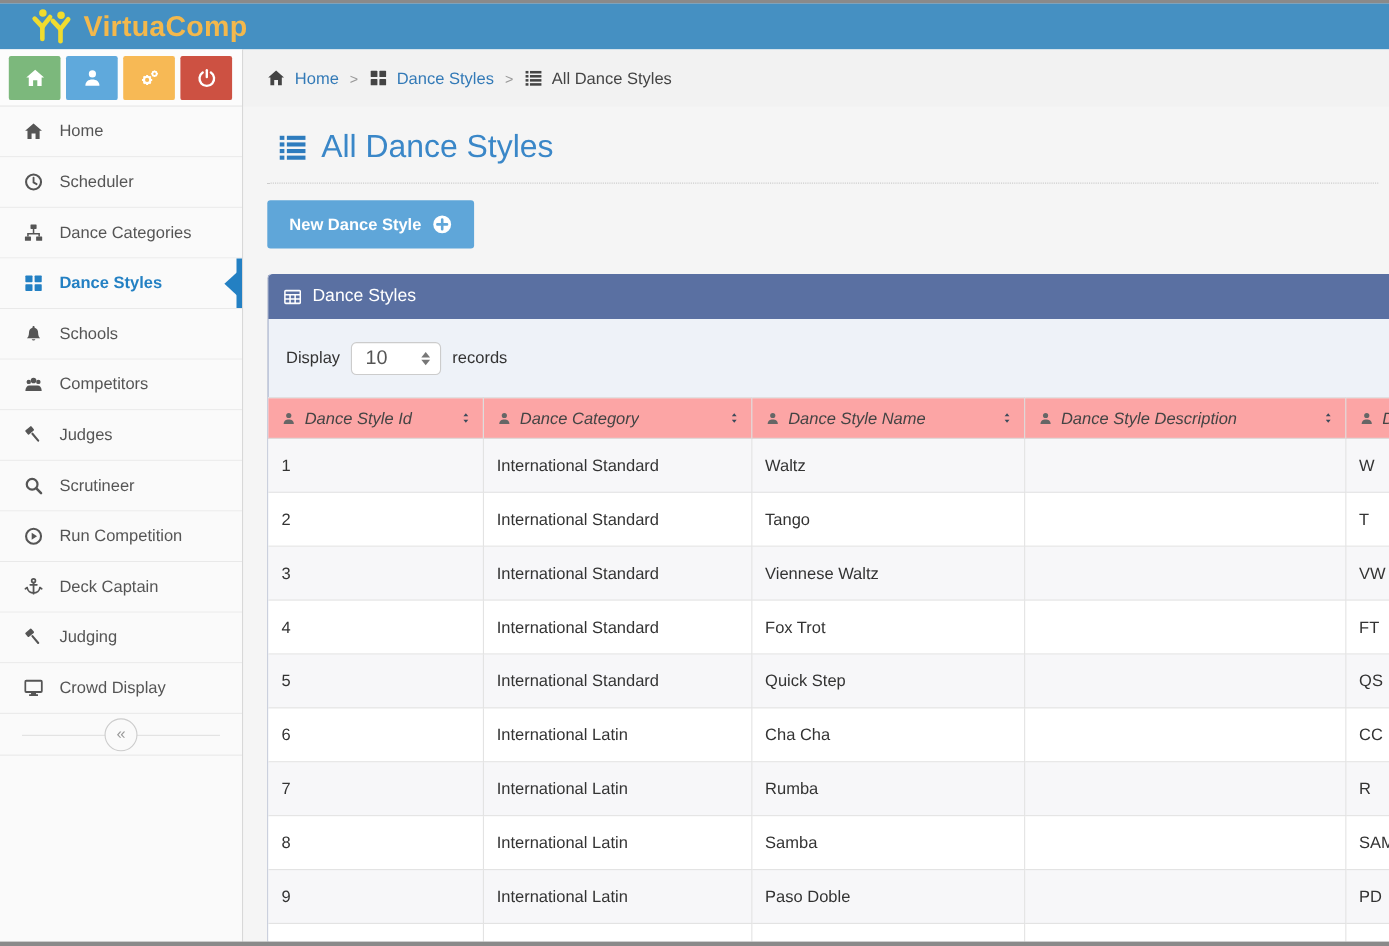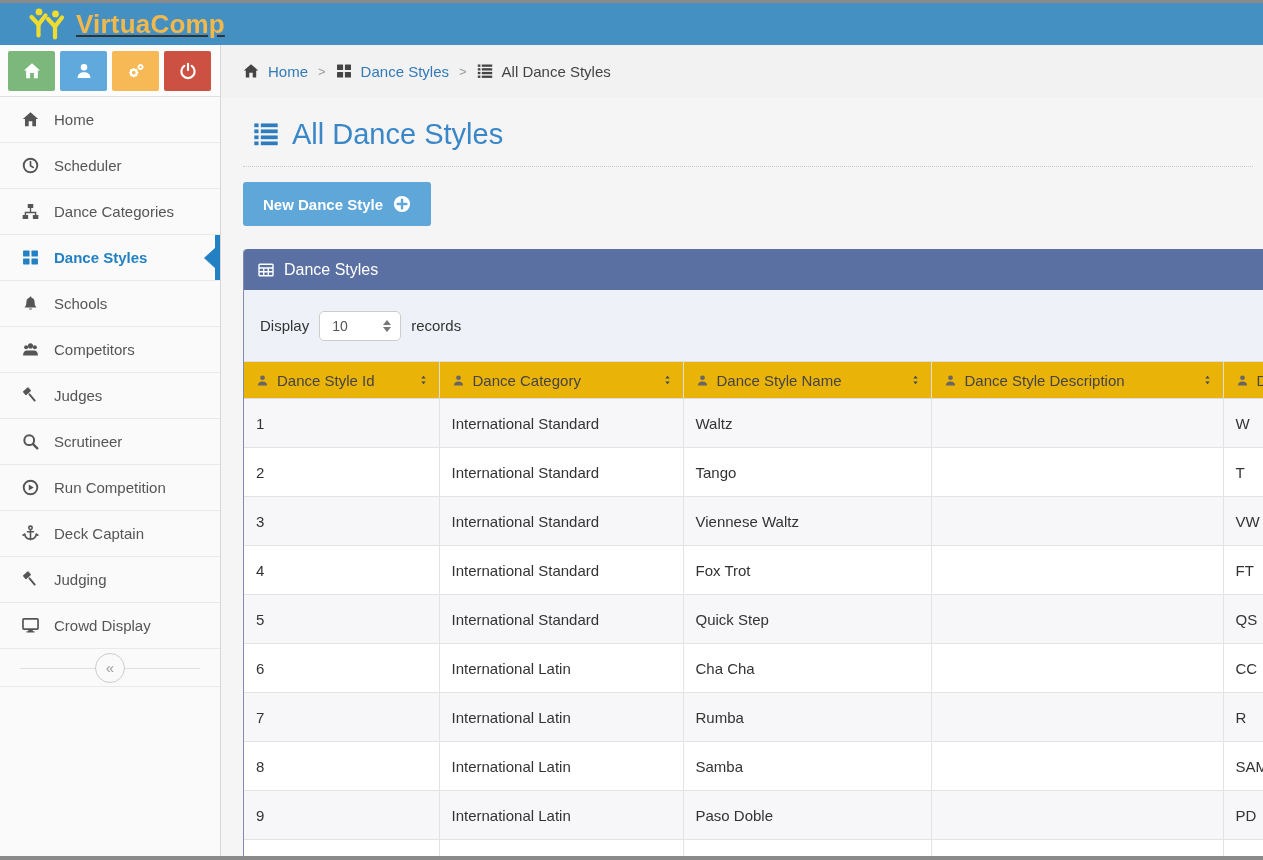--- a/index.html
+++ b/index.html
@@ -6,21 +6,21 @@
   html,body { margin:0; padding:0; }
   body {
     width:1263px; height:860px; overflow:hidden; position:relative;
     font-family:"Liberation Sans", sans-serif; background:#f5f5f5; font-size:15px; color:#333;
   }
   .frame-top  { position:absolute; top:0; left:0; right:0; height:3px; background:#8a8a8a; z-index:60; }
   .frame-bottom{ position:absolute; bottom:0; left:0; right:0; height:4px; background:#8a8a8a; z-index:60; }
 
   
   .topbar { position:absolute; top:3px; left:0; right:0; height:42px;
-    background:var(--topbar,#4590c2); display:flex; align-items:center; padding-left:28px;text-decoration:underline; }
+    background:var(--topbar,#4590c2); display:flex; align-items:center; padding-left:28px; }
   .logo { width:40px; height:32px; display:inline-block; }
   .logo svg { width:100%; height:100%; display:block; }
   .brand { color:var(--brand-text,#f3b84c); font-size:26px; font-weight:bold; margin-left:8px; letter-spacing:0.2px; }
 
   
   .sidebar { position:absolute; top:45px; left:0; width:221px; bottom:4px;
     background:#fafafa; border-right:1px solid #d8d8d8; z-index:5; }
   .sidebar-actions { height:52px; background:#fcfcfc; border-bottom:1px solid #e0e0e0;
     display:flex; align-items:center; padding-left:8px; gap:5px; }
   .action-btn { width:47px; height:40px; border:none; border-radius:2px; color:#fff;
@@ -66,28 +66,28 @@
 
   .panel { margin:23px 0 0 22px; width:1240px; border:1px solid #7e8cb1; border-top:none;
     border-radius:4px 4px 0 0; background:var(--panel-body,#eef2f8); }
   .panel-header { height:41px; background:var(--panel-header,#5a70a2); border-radius:4px 4px 0 0;
     display:flex; align-items:center; gap:10px; padding-left:14px; color:#fff; font-size:16px; }
   .panel-header .ico { width:16px; height:16px; color:#fff; }
 
   .display-row { height:71px; display:flex; align-items:center; padding-left:16px; gap:10px; color:#333; }
   .select-box { width:82px; height:30px; background:#fff; border:1px solid #ccc; border-radius:5px;
     display:flex; align-items:center; justify-content:space-between; padding:0 9px 0 12px;
-    font-size:14px; color:#555; cursor:pointer; }
+    font-size:18px; color:#555; cursor:pointer; }
   .spin { display:flex; flex-direction:column; gap:2px; }
   .spin::before { content:""; width:0; height:0; border:4px solid transparent; border-bottom:5px solid #777; }
   .spin::after  { content:""; width:0; height:0; border:4px solid transparent; border-top:5px solid #777; }
 
   table.data { width:1240px; border-collapse:collapse; table-layout:fixed; background:#fff; }
-  table.data th { height:37px; background:#eab308; border-top:1px solid #ddd; border-bottom:1px solid #ddd;
-    border-right:1px solid #ddd; font-size:15px; font-weight:normal; color:#444; text-align:left; padding:0 10px 0 12px; }
+  table.data th { height:37px; background:#fca5a5; border-top:1px solid #ddd; border-bottom:1px solid #ddd;
+    border-right:1px solid #ddd; font-size:15px; font-weight:normal; color:#444; text-align:left; padding:0 10px 0 12px;font-style:italic; }
   table.data th:last-child { border-right:none; }
   .th-flex { display:flex; align-items:center; gap:8px; }
   .th-user { width:13px; height:13px; color:#666; flex:0 0 auto; }
   .th-label { white-space:nowrap; overflow:hidden; }
   .th-sort { margin-left:auto; width:11px; height:14px; color:#3b4a5a; flex:0 0 auto; }
   table.data td { height:49px; border-bottom:1px solid #e3e3e3; border-right:1px solid #e3e3e3;
     font-size:15px; color:#333; padding:0 12px; vertical-align:middle; background:#fff; white-space:nowrap; }
   table.data td:last-child { border-right:none; }
   table.data tr.odd td { background:#f7f7f9; }
 

